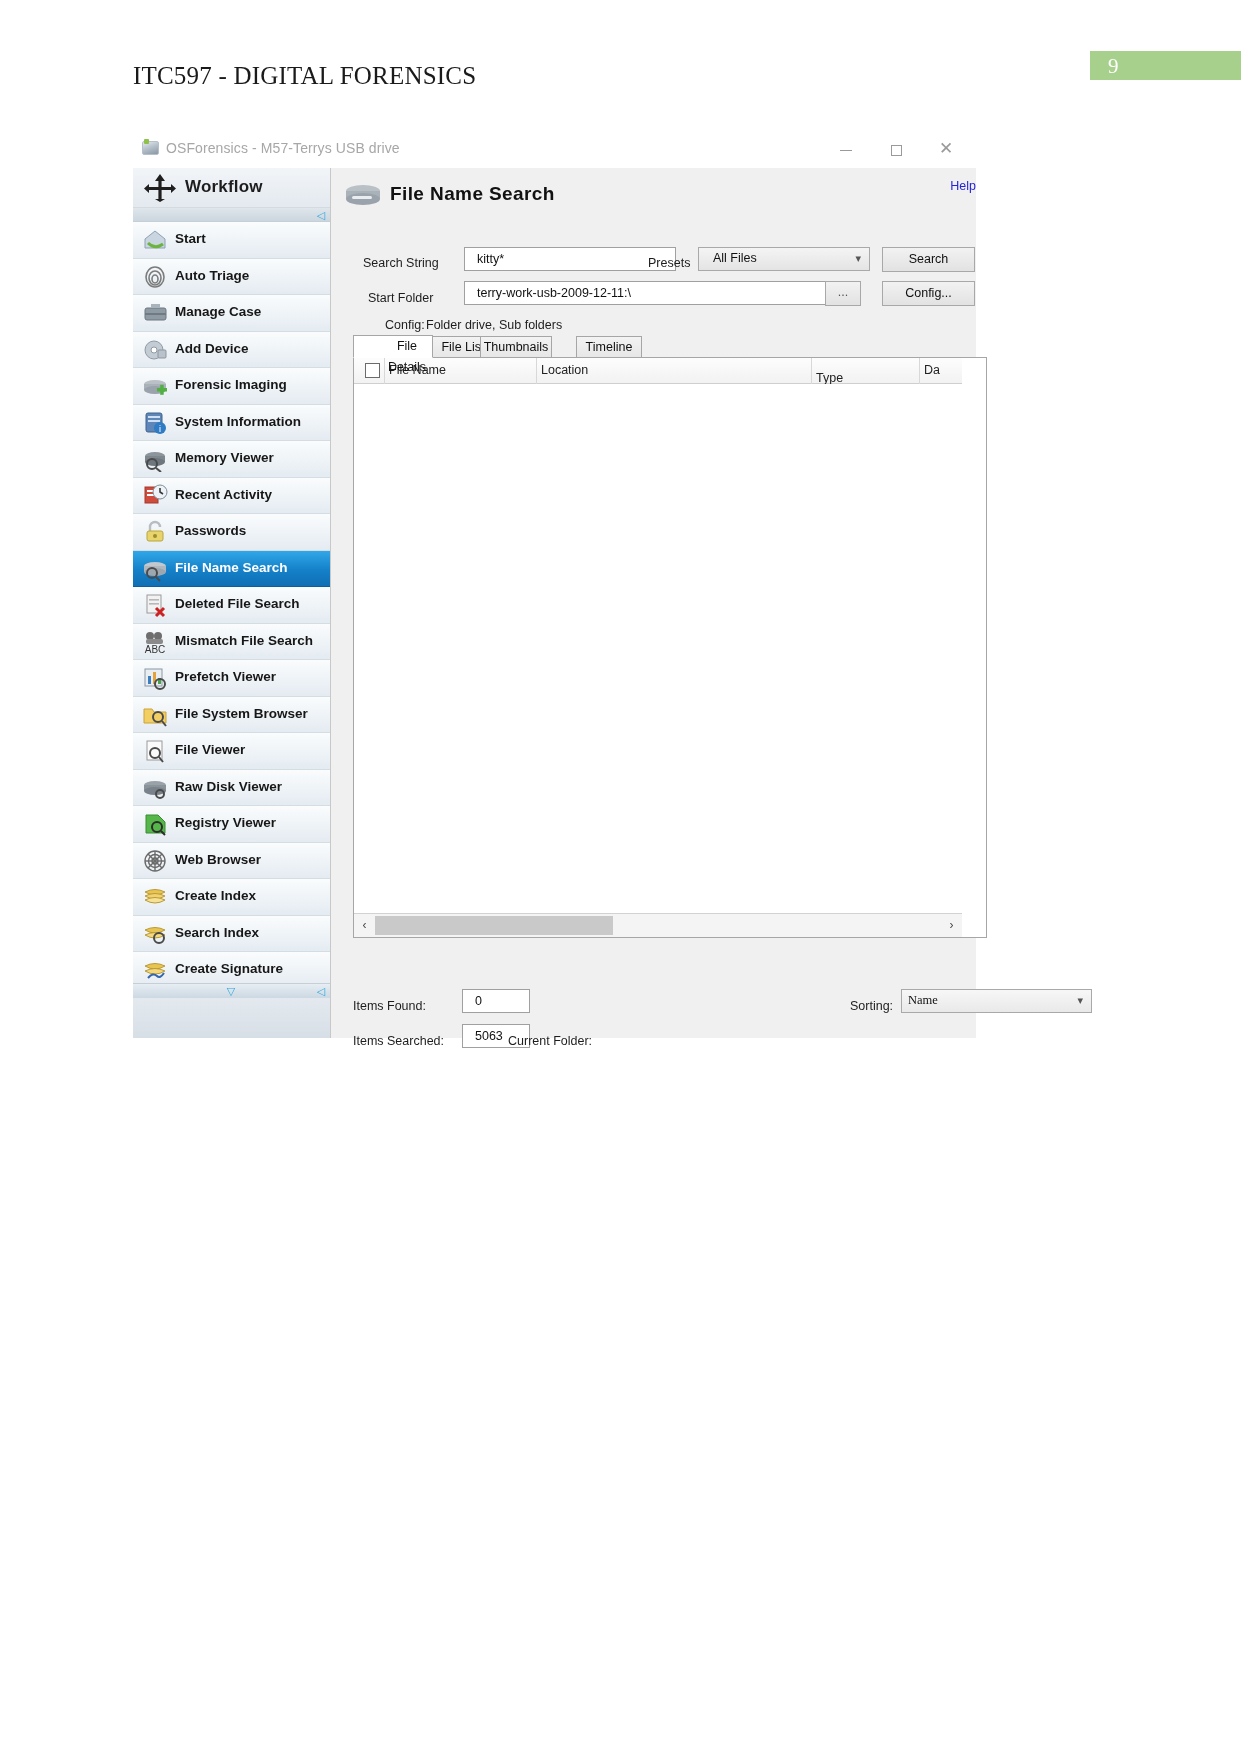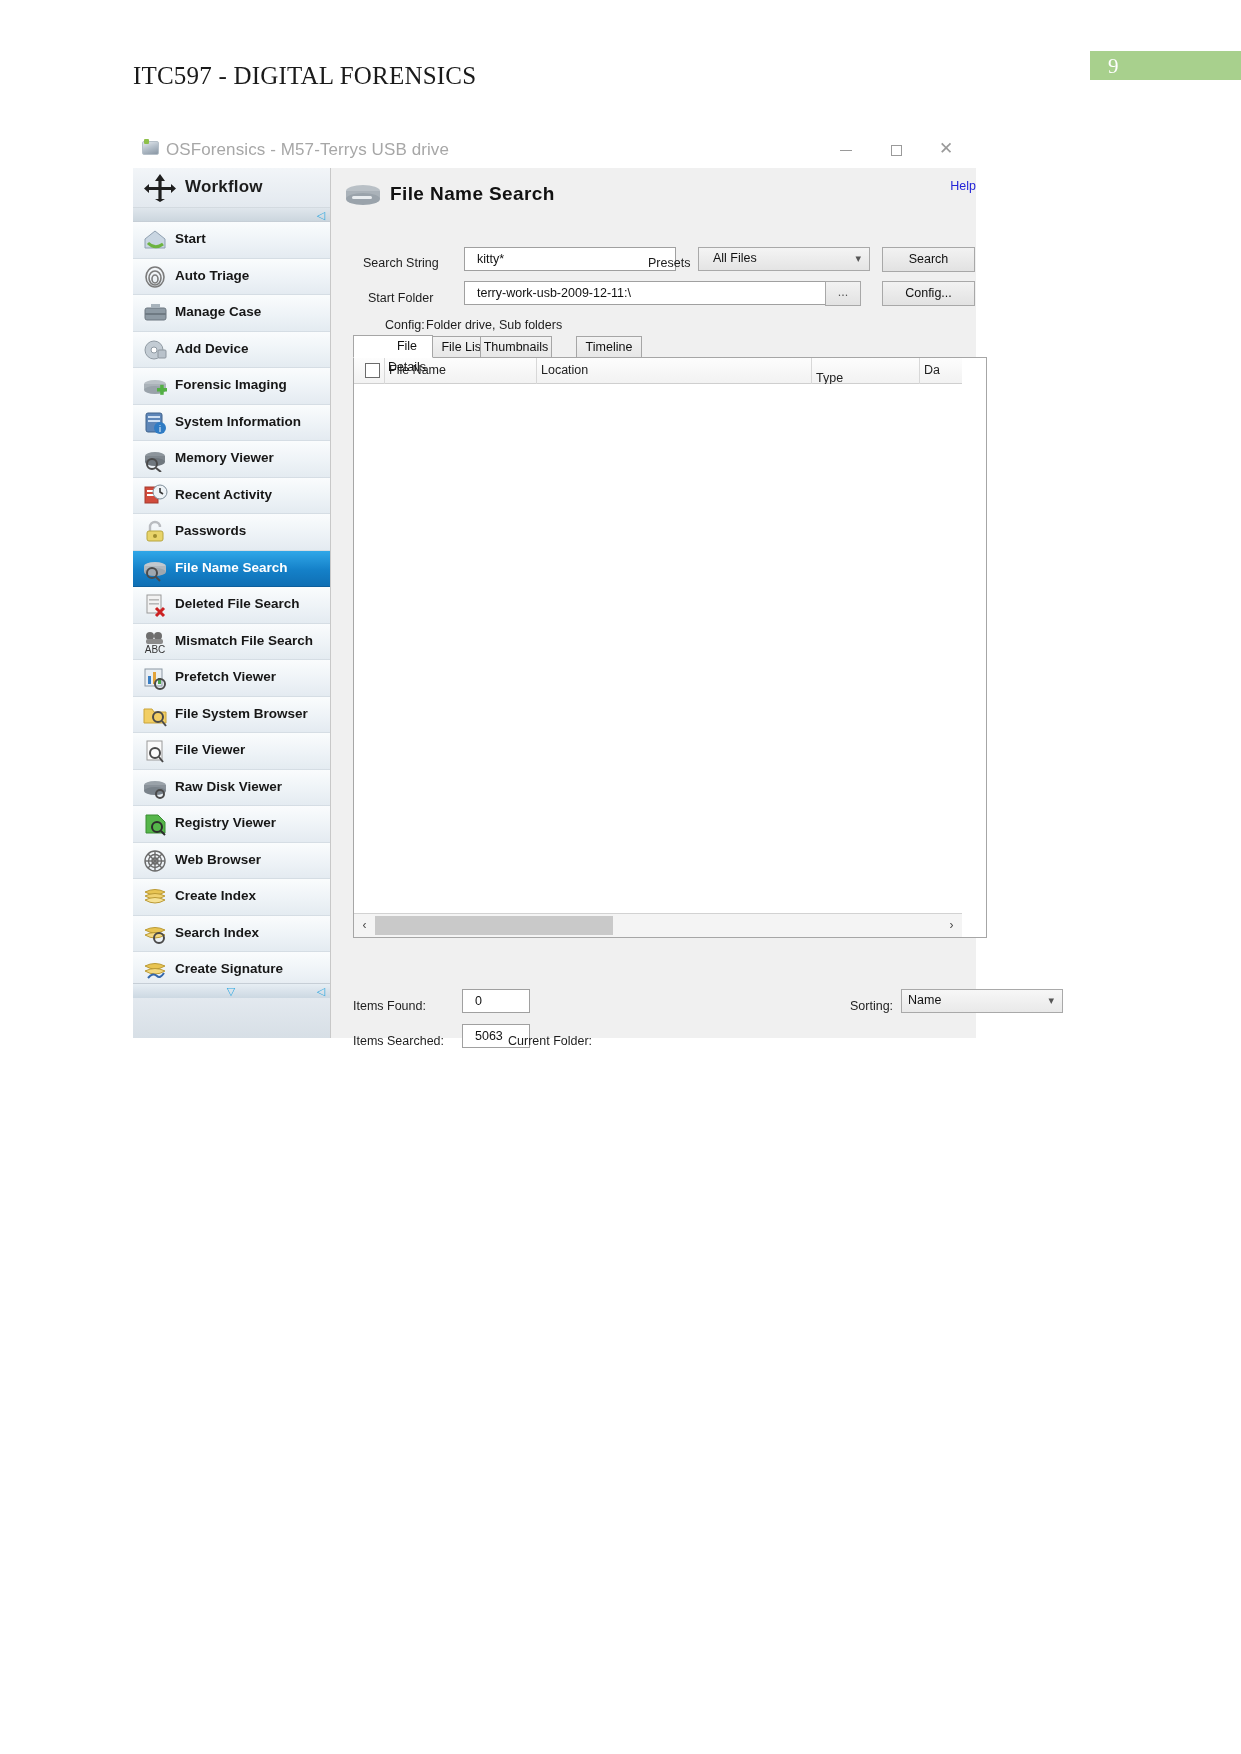--- a/index.html
+++ b/index.html
@@ -39,21 +39,21 @@
     border-radius:2px;
     background:linear-gradient(160deg,#e4e9ee 0%,#b4bfca 48%,#8a97a4 100%);
     border:1px solid #b6c0c9;
   }
   #titlebar-icon::after{
     content:""; position:absolute; left:1px; top:-3px; width:5px; height:5px;
     background:#8ec04a; border-radius:1px;
   }
   #titlebar-text {
     position:absolute; left:33px; top:10px;
-    font-size:17px; color:#a7a7a7; white-space:nowrap; letter-spacing:0.1px;
+    font-size:14px; color:#a7a7a7; white-space:nowrap; letter-spacing:0.1px;
   }
   .winbtn {
     position:absolute; top:7px; width:42px; height:24px;
     color:#9a9a9a; font-size:15px; text-align:center; line-height:24px;
   }
   #btn-min { left:692px; }
   #btn-max { left:742px; }
   #btn-close { left:792px; font-size:17px; }
   #btn-min .g { display:inline-block; width:12px; border-top:1px solid #9a9a9a; vertical-align:middle; }
   #btn-max .g { display:inline-block; width:11px; height:11px; border:1px solid #9a9a9a; vertical-align:middle; }
@@ -224,23 +224,23 @@
 
   
   #items-found-label { left:22px; top:831px; }
   #items-found-input { left:95px; top:821px; width:68px; height:24px; }
   #items-searched-label { left:22px; top:866px; }
   #items-searched-input { left:95px; top:856px; width:68px; height:24px; }
   #current-folder-label { left:177px; top:866px; }
   #current-folder-input { left:267px; top:856px; width:365px; height:24px; }
   #sorting-label { left:519px; top:831px; }
   #sorting-select {
-    position:absolute; left:570px; top:821px; width:162px; height:24px;
+    position:absolute; left:570px; top:821px; width:191px; height:24px;
     background:linear-gradient(180deg,#f7f7f7 0%,#e9e9e9 100%);
-    border:1px solid #a9a9a9; font-size:12.5px; color:#111;
+    border:1px solid #a9a9a9; font-size:12.5px; color:#111;font-family:Liberation Serif, serif;
   }
   #sorting-select .val { position:absolute; left:6px; top:3px; }
   #sorting-select .chev { position:absolute; right:8px; top:4px; color:#555; font-size:11px; }
 </style>
 </head>
 <body>
 
 <div id="page-header">
   <div id="doc-title">ITC597 - DIGITAL FORENSICS</div>
   <div id="page-badge">

